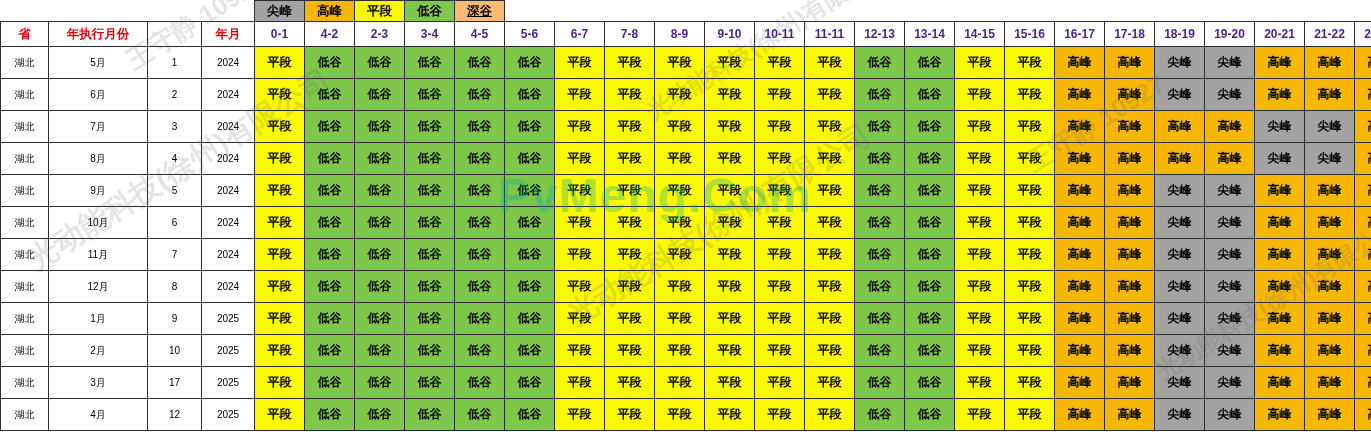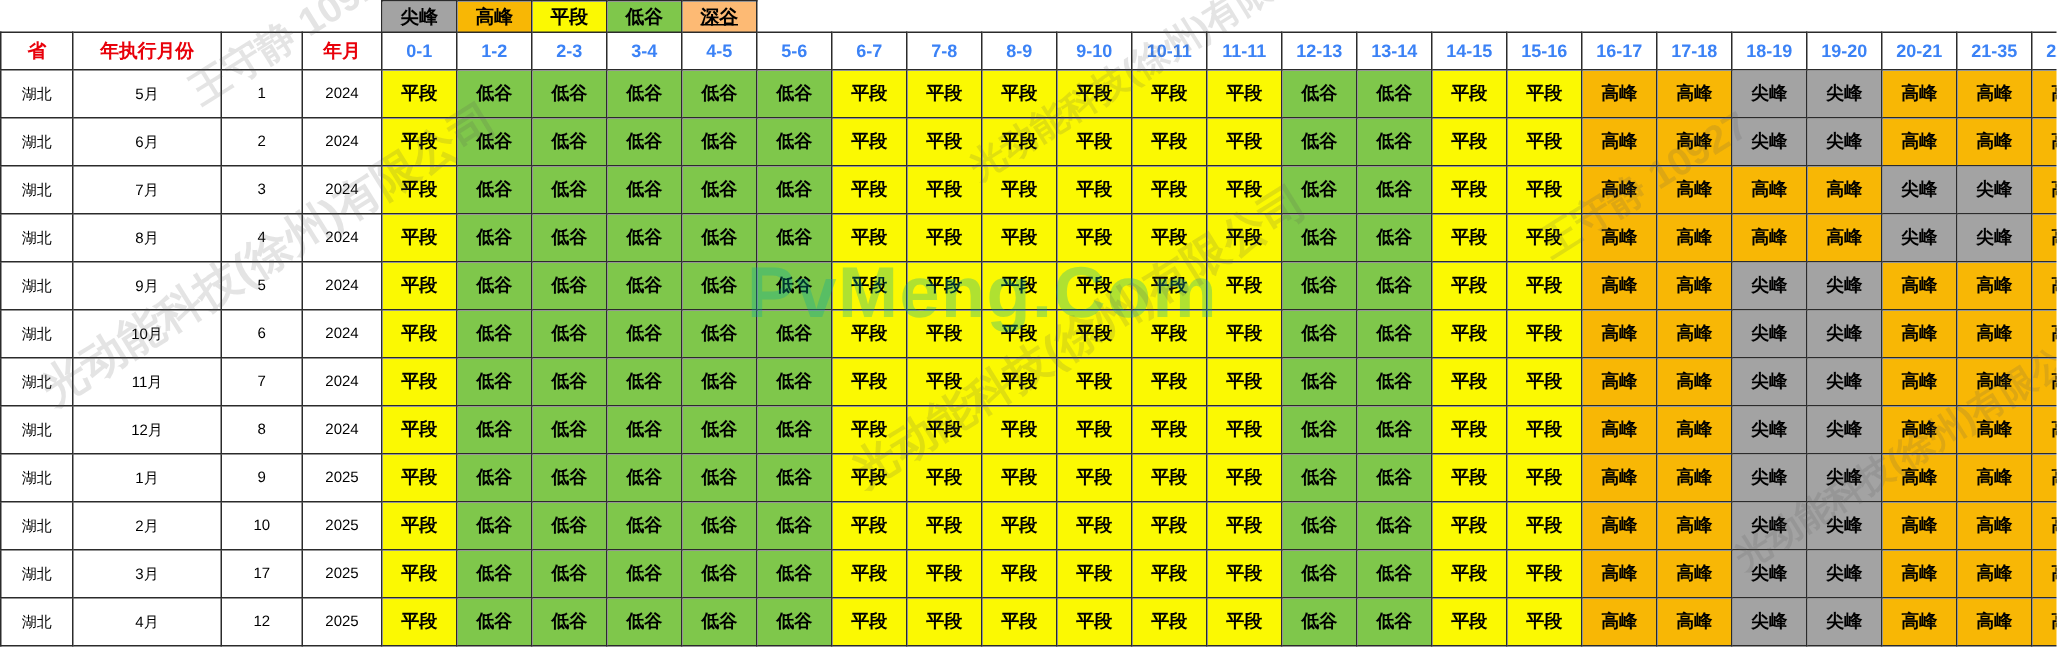--- a/index.html
+++ b/index.html
@@ -82,21 +82,21 @@
     font-weight: bold;
   }
 
   tr.head-row td { height: 25px; background: #ffffff; }
   tr.head-row td.lbl-red {
     color: #e8000a;
     font-weight: bold;
     font-size: 12.5px;
   }
   tr.head-row td.hr-slot {
-    color: #3b82f6;
+    color: #4c1d95;
     font-weight: bold;
     font-size: 12px;
   }
   tr.head-row td.empty-head { }
 
   tr.data-row td { height: 32px; }
   tr.data-row td.meta {
     background: #ffffff;
     font-weight: normal;
     font-size: 10px;
@@ -166,41 +166,41 @@
           <td class="lg p-dg">低谷</td>
           <td class="lg p-sg">深谷</td>
           <td class="blank" colspan="19"></td>
         </tr>
         <tr class="head-row">
           <td class="lbl-red">省</td>
           <td class="lbl-red">年执行月份</td>
           <td class="empty-head"></td>
           <td class="lbl-red">年月</td>
           <td class="hr-slot">0-1</td>
-          <td class="hr-slot">1-2</td>
+          <td class="hr-slot">4-2</td>
           <td class="hr-slot">2-3</td>
           <td class="hr-slot">3-4</td>
           <td class="hr-slot">4-5</td>
           <td class="hr-slot">5-6</td>
           <td class="hr-slot">6-7</td>
           <td class="hr-slot">7-8</td>
           <td class="hr-slot">8-9</td>
           <td class="hr-slot">9-10</td>
           <td class="hr-slot">10-11</td>
           <td class="hr-slot">11-11</td>
           <td class="hr-slot">12-13</td>
           <td class="hr-slot">13-14</td>
           <td class="hr-slot">14-15</td>
           <td class="hr-slot">15-16</td>
           <td class="hr-slot">16-17</td>
           <td class="hr-slot">17-18</td>
           <td class="hr-slot">18-19</td>
           <td class="hr-slot">19-20</td>
           <td class="hr-slot">20-21</td>
-          <td class="hr-slot">21-35</td>
+          <td class="hr-slot">21-22</td>
           <td class="hr-slot">22-23</td>
         </tr>
         <tr class="data-row">
           <td class="meta">湖北</td>
           <td class="meta">5月</td>
           <td class="meta">1</td>
           <td class="meta">2024</td>
           <td class="p-pd">平段</td>
           <td class="p-dg">低谷</td>
           <td class="p-dg">低谷</td>

